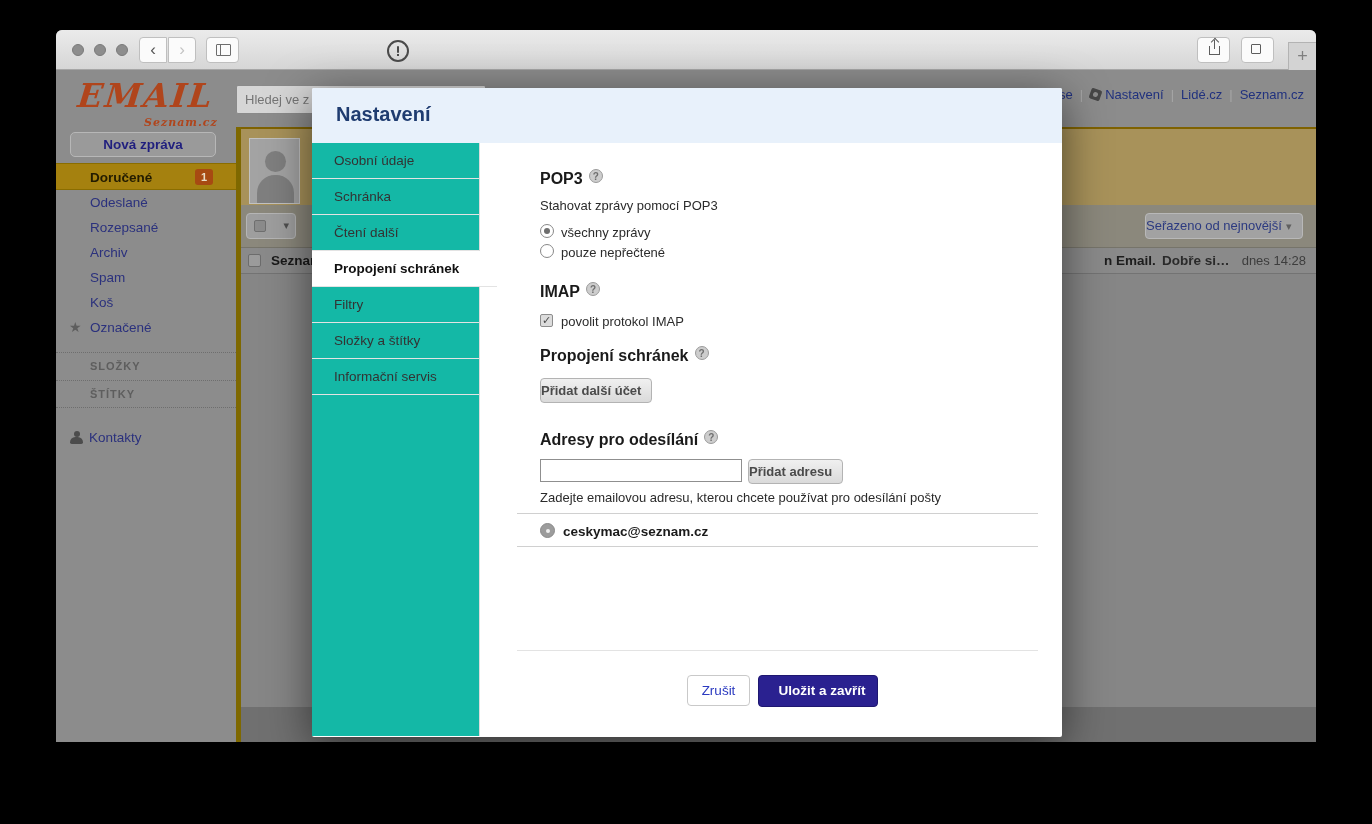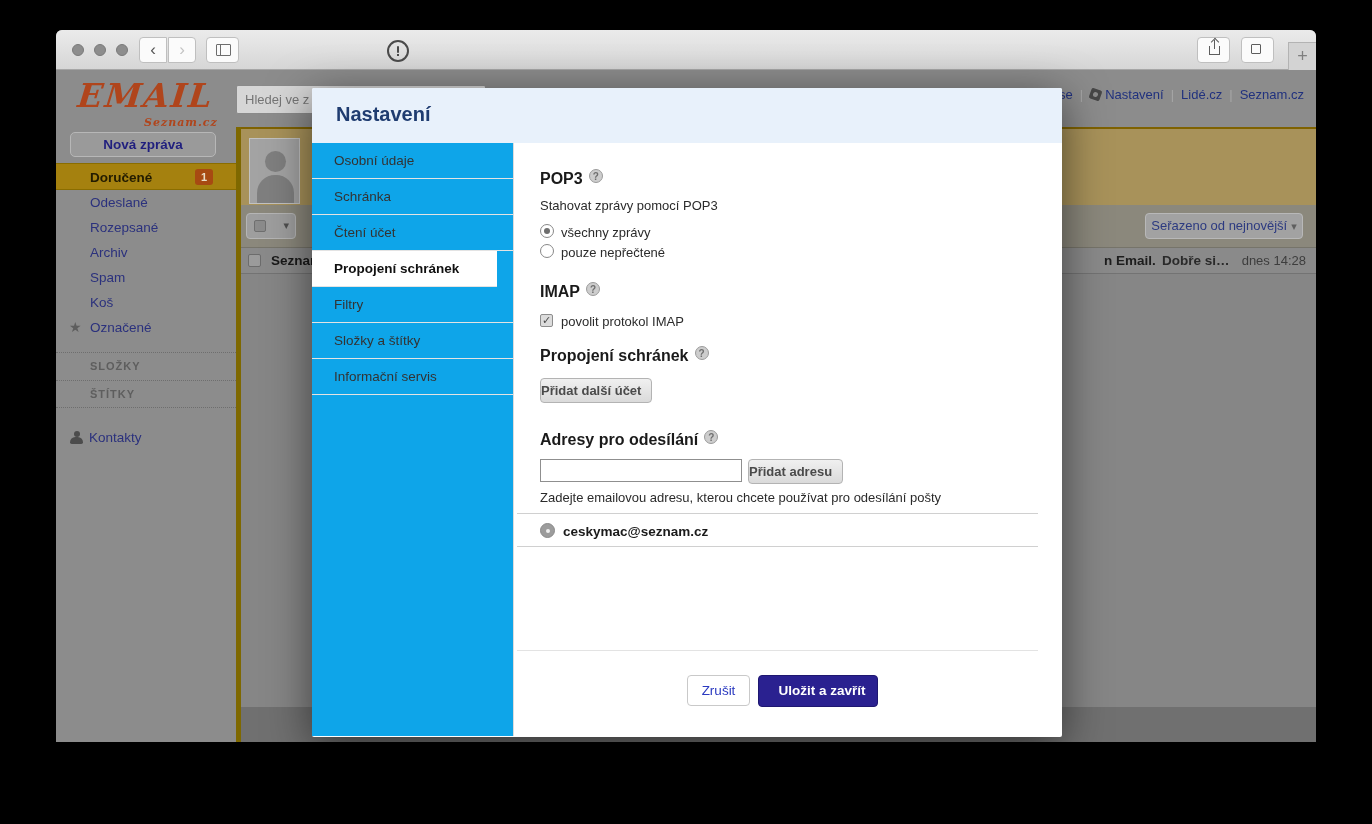--- a/index.html
+++ b/index.html
@@ -65,36 +65,36 @@
   .content{position:absolute;left:185px;top:97px;right:0;bottom:0;background:#868686;}
   .banner{position:absolute;left:0;top:0;width:100%;height:78px;background:#a8925a;border-top:2px solid #7f6200;}
   .avatar{position:absolute;left:8px;top:9px;width:51px;height:66px;background:#a3a3a3;border:1px solid #c2c2c2;overflow:hidden;}
   .avatar::before{content:"";position:absolute;left:15px;top:12px;width:21px;height:21px;border-radius:50%;background:#7f7f7f;}
   .avatar::after{content:"";position:absolute;left:7px;top:36px;width:37px;height:28px;border-radius:18px 18px 0 0;background:#7f7f7f;}
   .toolbar{position:absolute;left:0;top:78px;width:100%;height:42px;background:#8b887c;}
   .cb-btn{position:absolute;left:5px;top:8px;width:50px;height:26px;background:#9e9e9e;border:1px solid #b5b5b5;border-radius:4px;}
   .cb-btn .box{position:absolute;left:7px;top:6px;width:12px;height:12px;background:#8b8b8b;border:1px solid #6f6f6f;border-radius:2px;}
   .cb-btn .car{position:absolute;right:6px;top:5px;color:#4f4f4f;font-size:11px;}
   .sort-btn{position:absolute;right:13px;top:8px;width:158px;height:26px;background:#a2a2a2;border:1px solid #b8b8b8;
-            border-radius:4px;text-align:center;line-height:24px;font-size:13px;color:#2c3a80;}
+            border-radius:4px;text-align:left;line-height:24px;font-size:13px;color:#2c3a80;}
   .sort-btn .car{color:#5f5f5f;font-size:11px;margin-left:4px;}
   .mailrow{position:absolute;left:0;top:120px;width:100%;height:27px;background:#8a8a8a;
            border-top:1px solid #76746a;border-bottom:1px solid #737373;font-size:13.5px;line-height:25px;}
   .mailrow .cb{position:absolute;left:7px;top:6px;width:13px;height:13px;background:#9b9b9b;border:1px solid #6c6c6c;border-radius:2px;}
   .mailrow .sender{position:absolute;left:30px;font-weight:bold;color:#191919;}
   .mailrow .subj{position:absolute;left:863px;font-weight:bold;color:#1d1d1d;}
   .mailrow .prev{position:absolute;left:921px;font-weight:bold;color:#2a2a2a;}
   .mailrow .date{position:absolute;right:10px;font-size:13px;color:#3d3d3d;}
   .pagefoot{position:absolute;left:0;bottom:0;width:100%;height:35px;background:#707070;}
   
   .modal{position:absolute;left:312px;top:88px;width:750px;height:649px;background:#fff;border-radius:2px;
          box-shadow:0 10px 45px rgba(0,0,0,0.55);z-index:10;}
   .m-head{position:absolute;left:0;top:0;width:100%;height:55px;background:#e8f1fb;border-radius:2px 2px 0 0;}
   .m-title{position:absolute;left:24px;top:15px;font-size:20px;font-weight:bold;color:#1f3c70;}
-  .m-tabs{position:absolute;left:0;top:55px;width:202px;bottom:1px;background:#0ea5e9;border-right:1px solid #dcdcdc;}
+  .m-tabs{position:absolute;left:0;top:55px;width:168px;bottom:1px;background:#14b8a6;border-right:1px solid #dcdcdc;}
   .m-tab{position:relative;width:100%;height:36px;line-height:35px;padding-left:22px;font-size:13.5px;color:#333;
          border-bottom:1px solid #e3e3e3;cursor:pointer;}
   .m-tab.active{width:185px;background:#fff;font-weight:bold;color:#111;}
   .m-body{position:absolute;left:185px;top:55px;right:0;bottom:0;}
   .h2{position:absolute;font-size:16px;font-weight:bold;color:#1a1a1a;white-space:nowrap;}
   .help{display:inline-block;width:14px;height:14px;border-radius:50%;background:#cdcdcd;border:1px solid #9b9b9b;
         margin-left:6px;vertical-align:1px;position:relative;}
   .help::after{content:"?";position:absolute;left:0;top:0;width:100%;text-align:center;line-height:13px;
                font-size:10px;font-weight:bold;color:#6f6f6f;}
   .txt{position:absolute;font-size:13px;color:#2b2b2b;white-space:nowrap;}
@@ -195,21 +195,21 @@
     </div>
   </div>
 
   <div class="modal">
     <div class="m-head">
       <div class="m-title">Nastavení</div>
     </div>
     <div class="m-tabs">
       <div class="m-tab">Osobní údaje</div>
       <div class="m-tab">Schránka</div>
-      <div class="m-tab">Čtení účet</div>
+      <div class="m-tab">Čtení další</div>
       <div class="m-tab active">Propojení schránek</div>
       <div class="m-tab">Filtry</div>
       <div class="m-tab">Složky a štítky</div>
       <div class="m-tab">Informační servis</div>
     </div>
 
     <div class="m-body">
 
       <div class="h2" style="left:43px;top:26px">
         <span>POP3</span><span class="help"></span>

